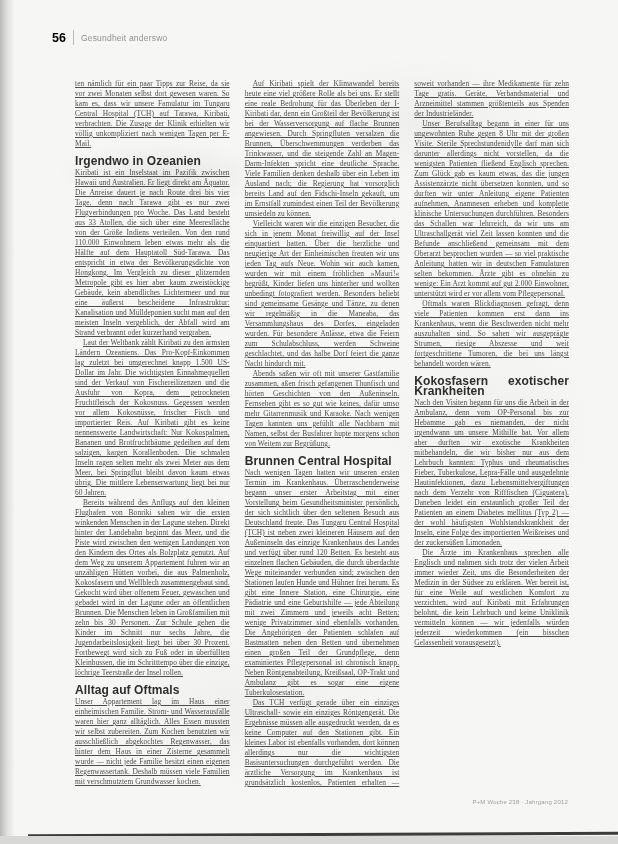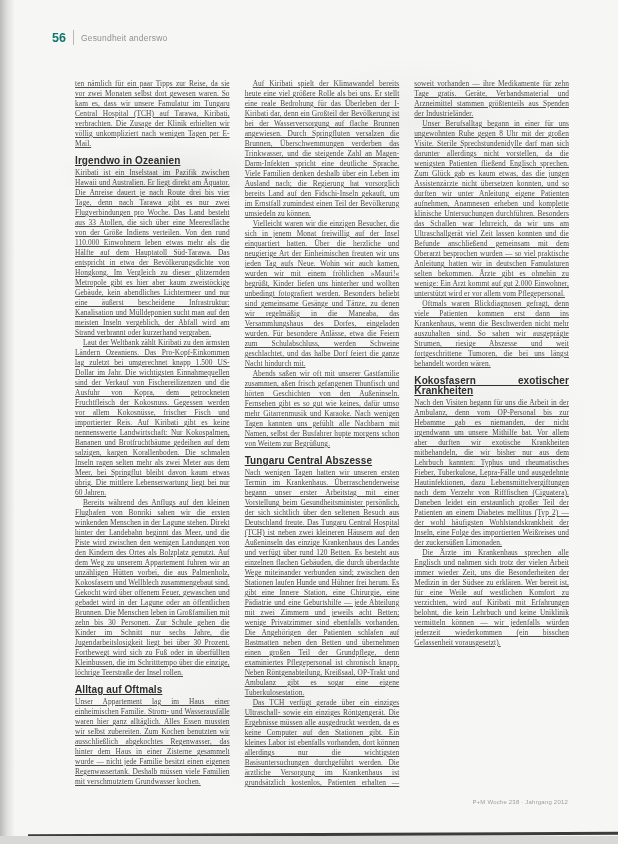--- a/index.html
+++ b/index.html
@@ -16,31 +16,31 @@
       background:radial-gradient(ellipse at center,rgba(110,110,108,.10),rgba(0,0,0,0) 70%);}
   .b2{left:290px;top:55px;width:260px;height:130px;
       background:radial-gradient(ellipse at center,rgba(120,120,118,.06),rgba(0,0,0,0) 70%);}
   .b3{left:90px;top:630px;width:320px;height:160px;
       background:radial-gradient(ellipse at center,rgba(120,120,118,.05),rgba(0,0,0,0) 70%);}
   .b4{left:380px;top:330px;width:220px;height:200px;
       background:radial-gradient(ellipse at center,rgba(120,120,118,.05),rgba(0,0,0,0) 70%);}
   
   .header{position:absolute;left:52px;top:30px;display:flex;align-items:center;gap:7px;
           filter:blur(.25px);}
-  .page-num{font-family:"Liberation Sans",sans-serif;font-weight:bold;font-size:12.5px;color:#0f766e;text-align:center;}
+  .page-num{font-family:"Liberation Sans",sans-serif;font-weight:bold;font-size:12.5px;color:#000000;text-align:center;}
   .head-rule{width:1px;height:15px;background:#b9b9b7;}
   .rubric{font-family:"Liberation Sans",sans-serif;font-size:8.5px;color:#91918f;letter-spacing:.2px;text-align:center;}
   
   .columns{position:absolute;left:75px;top:79px;width:494px;height:712px;
     column-count:3;column-gap:15px;column-fill:auto;overflow:hidden;
     text-align:justify;hyphens:auto;-webkit-hyphens:auto;
     font-size:7.4px;line-height:10px;letter-spacing:.08px;color:#4e4e4c;
     filter:blur(.35px);}
-  .columns h3{font-family:"Liberation Sans",sans-serif;font-size:10px;line-height:10px;
-    margin:7px 0 2px 0;color:#2d2d2b;letter-spacing:.1px;break-after:avoid;text-decoration:underline;}
+  .columns h3{font-family:"Liberation Sans",sans-serif;font-size:12px;line-height:10px;
+    margin:7px 0 2px 0;color:#2d2d2b;letter-spacing:.1px;break-after:avoid;}
   .columns p{margin:0;text-indent:8px;text-decoration:underline;}
   .columns p.first{text-indent:0;}
   
   .footer{position:absolute;right:50px;top:799px;font-family:"Liberation Sans",sans-serif;
     font-size:6px;color:#9e9e9c;letter-spacing:.2px;filter:blur(.3px);}
 </style>
 </head>
 <body>
 
 <div class="scan">
@@ -60,21 +60,21 @@
       <p class="first">ten nämlich für ein paar Tipps zur Reise, da sie vor zwei Monaten selbst dort gewesen waren. So kam es, dass wir unsere Famulatur im Tungaru Central Hospital (TCH) auf Tarawa, Kiribati, verbrachten. Die Zusage der Klinik erhielten wir völlig unkompliziert nach wenigen Tagen per E-Mail.</p>
       <h3>Irgendwo in Ozeanien</h3>
       <p class="first">Kiribati ist ein Inselstaat im Pazifik zwischen Hawaii und Australien. Er liegt direkt am Äquator. Die Anreise dauert je nach Route drei bis vier Tage, denn nach Tarawa gibt es nur zwei Flugverbindungen pro Woche. Das Land besteht aus 33 Atollen, die sich über eine Meeresfläche von der Größe Indiens verteilen. Von den rund 110.000 Einwohnern leben etwas mehr als die Hälfte auf dem Hauptatoll Süd-Tarawa. Das entspricht in etwa der Bevölkerungsdichte von Hongkong. Im Vergleich zu dieser glitzernden Metropole gibt es hier aber kaum zweistöckige Gebäude, kein abendliches Lichtermeer und nur eine äußerst bescheidene Infrastruktur: Kanalisation und Mülldeponien sucht man auf den meisten Inseln vergeblich, der Abfall wird am Strand verbrannt oder kurzerhand vergraben.</p>
       <p>Laut der Weltbank zählt Kiribati zu den ärmsten Ländern Ozeaniens. Das Pro-Kopf-Einkommen lag zuletzt bei umgerechnet knapp 1.500 US-Dollar im Jahr. Die wichtigsten Einnahmequellen sind der Verkauf von Fischereilizenzen und die Ausfuhr von Kopra, dem getrockneten Fruchtfleisch der Kokosnuss. Gegessen werden vor allem Kokosnüsse, frischer Fisch und importierter Reis. Auf Kiribati gibt es keine nennenswerte Landwirtschaft: Nur Kokospalmen, Bananen und Brotfruchtbäume gedeihen auf dem salzigen, kargen Korallenboden. Die schmalen Inseln ragen selten mehr als zwei Meter aus dem Meer, bei Springflut bleibt davon kaum etwas übrig. Die mittlere Lebenserwartung liegt bei nur 60 Jahren.</p>
       <p>Bereits während des Anflugs auf den kleinen Flughafen von Bonriki sahen wir die ersten winkenden Menschen in der Lagune stehen. Direkt hinter der Landebahn beginnt das Meer, und die Piste wird zwischen den wenigen Landungen von den Kindern des Ortes als Bolzplatz genutzt. Auf dem Weg zu unserem Appartement fuhren wir an unzähligen Hütten vorbei, die aus Palmenholz, Kokosfasern und Wellblech zusammengebaut sind. Gekocht wird über offenem Feuer, gewaschen und gebadet wird in der Lagune oder an öffentlichen Brunnen. Die Menschen leben in Großfamilien mit zehn bis 30 Personen. Zur Schule gehen die Kinder im Schnitt nur sechs Jahre, die Jugendarbeitslosigkeit liegt bei über 30 Prozent. Fortbewegt wird sich zu Fuß oder in überfüllten Kleinbussen, die im Schritttempo über die einzige, löchrige Teerstraße der Insel rollen.</p>
       <h3>Alltag auf Oftmals</h3>
       <p class="first">Unser Appartement lag im Haus einer einheimischen Familie. Strom- und Wasserausfälle waren hier ganz alltäglich. Alles Essen mussten wir selbst zubereiten. Zum Kochen benutzten wir ausschließlich abgekochtes Regenwasser, das hinter dem Haus in einer Zisterne gesammelt wurde — nicht jede Familie besitzt einen eigenen Regenwassertank. Deshalb müssen viele Familien mit verschmutztem Grundwasser kochen.</p>
       <p>Auf Kiribati spielt der Klimawandel bereits heute eine viel größere Rolle als bei uns. Er stellt eine reale Bedrohung für das Überleben der I-Kiribati dar, denn ein Großteil der Bevölkerung ist bei der Wasserversorgung auf flache Brunnen angewiesen. Durch Springfluten versalzen die Brunnen, Überschwemmungen verderben das Trinkwasser, und die steigende Zahl an Magen-Darm-Infekten spricht eine deutliche Sprache. Viele Familien denken deshalb über ein Leben im Ausland nach; die Regierung hat vorsorglich bereits Land auf den Fidschi-Inseln gekauft, um im Ernstfall zumindest einen Teil der Bevölkerung umsiedeln zu können.</p>
       <p>Vielleicht waren wir die einzigen Besucher, die sich in jenem Monat freiwillig auf der Insel einquartiert hatten. Über die herzliche und neugierige Art der Einheimischen freuten wir uns jeden Tag aufs Neue. Wohin wir auch kamen, wurden wir mit einem fröhlichen »Mauri!« begrüßt, Kinder liefen uns hinterher und wollten unbedingt fotografiert werden. Besonders beliebt sind gemeinsame Gesänge und Tänze, zu denen wir regelmäßig in die Maneaba, das Versammlungshaus des Dorfes, eingeladen wurden. Für besondere Anlässe, etwa die Feiern zum Schulabschluss, werden Schweine geschlachtet, und das halbe Dorf feiert die ganze Nacht hindurch mit.</p>
       <p>Abends saßen wir oft mit unserer Gastfamilie zusammen, aßen frisch gefangenen Thunfisch und hörten Geschichten von den Außeninseln. Fernsehen gibt es so gut wie keines, dafür umso mehr Gitarrenmusik und Karaoke. Nach wenigen Tagen kannten uns gefühlt alle Nachbarn mit Namen, selbst der Busfahrer hupte morgens schon von Weitem zur Begrüßung.</p>
-      <h3>Tungaru Central Abszesse</h3>
+      <h3>Brunnen Central Hospital</h3>
       <p class="first">Nach wenigen Tagen hatten wir unseren ersten Termin im Krankenhaus. Überraschenderweise begann unser erster Arbeitstag mit einer Vorstellung beim Gesundheitsminister persönlich, der sich sichtlich über den seltenen Besuch aus Deutschland freute. Das Tungaru Central Hospital (TCH) ist neben zwei kleineren Häusern auf den Außeninseln das einzige Krankenhaus des Landes und verfügt über rund 120 Betten. Es besteht aus einzelnen flachen Gebäuden, die durch überdachte Wege miteinander verbunden sind; zwischen den Stationen laufen Hunde und Hühner frei herum. Es gibt eine Innere Station, eine Chirurgie, eine Pädiatrie und eine Geburtshilfe — jede Abteilung mit zwei Zimmern und jeweils acht Betten; wenige Privatzimmer sind ebenfalls vorhanden. Die Angehörigen der Patienten schlafen auf Bastmatten neben den Betten und übernehmen einen großen Teil der Grundpflege, denn examiniertes Pflegepersonal ist chronisch knapp. Neben Röntgenabteilung, Kreißsaal, OP-Trakt und Ambulanz gibt es sogar eine eigene Tuberkulosestation.</p>
       <p>Das TCH verfügt gerade über ein einziges Ultraschall- sowie ein einziges Röntgengerät. Die Ergebnisse müssen alle ausgedruckt werden, da es keine Computer auf den Stationen gibt. Ein kleines Labor ist ebenfalls vorhanden, dort können allerdings nur die wichtigsten Basisuntersuchungen durchgeführt werden. Die ärztliche Versorgung im Krankenhaus ist grundsätzlich kostenlos, Patienten erhalten — soweit vorhanden — ihre Medikamente für zehn Tage gratis. Geräte, Verbandsmaterial und Arzneimittel stammen größtenteils aus Spenden der Industrieländer.</p>
       <p>Unser Berufsalltag begann in einer für uns ungewohnten Ruhe gegen 8 Uhr mit der großen Visite. Sterile Sprechstundenidylle darf man sich darunter allerdings nicht vorstellen, da die wenigsten Patienten fließend Englisch sprechen. Zum Glück gab es kaum etwas, das die jungen Assistenzärzte nicht übersetzen konnten, und so durften wir unter Anleitung eigene Patienten aufnehmen, Anamnesen erheben und komplette klinische Untersuchungen durchführen. Besonders das Schallen war lehrreich, da wir uns am Ultraschallgerät viel Zeit lassen konnten und die Befunde anschließend gemeinsam mit dem Oberarzt besprochen wurden — so viel praktische Anleitung hatten wir in deutschen Famulaturen selten bekommen. Ärzte gibt es ohnehin zu wenige: Ein Arzt kommt auf gut 2.000 Einwohner, unterstützt wird er vor allem vom Pflegepersonal.</p>
       <p>Oftmals waren Blickdiagnosen gefragt, denn viele Patienten kommen erst dann ins Krankenhaus, wenn die Beschwerden nicht mehr auszuhalten sind. So sahen wir ausgeprägte Strumen, riesige Abszesse und weit fortgeschrittene Tumoren, die bei uns längst behandelt worden wären.</p>
       <h3>Kokosfasern exotischer Krankheiten</h3>
       <p class="first">Nach den Visiten begann für uns die Arbeit in der Ambulanz, denn vom OP-Personal bis zur Hebamme gab es niemanden, der nicht irgendwann um unsere Mithilfe bat. Vor allem aber durften wir exotische Krankheiten mitbehandeln, die wir bisher nur aus dem Lehrbuch kannten: Typhus und rheumatisches Fieber, Tuberkulose, Lepra-Fälle und ausgedehnte Hautinfektionen, dazu Lebensmittelvergiftungen nach dem Verzehr von Rifffischen (Ciguatera). Daneben leidet ein erstaunlich großer Teil der Patienten an einem Diabetes mellitus (Typ 2) — der wohl häufigsten Wohlstandskrankheit der Inseln, eine Folge des importierten Weißreises und der zuckersüßen Limonaden.</p>
       <p>Die Ärzte im Krankenhaus sprechen alle Englisch und nahmen sich trotz der vielen Arbeit immer wieder Zeit, uns die Besonderheiten der Medizin in der Südsee zu erklären. Wer bereit ist, für eine Weile auf westlichen Komfort zu verzichten, wird auf Kiribati mit Erfahrungen belohnt, die kein Lehrbuch und keine Uniklinik vermitteln können — wir jedenfalls würden jederzeit wiederkommen (ein bisschen Gelassenheit vorausgesetzt).</p>
     </div>
 
   <div class="footer">P+M Woche 238 · Jahrgang 2012</div>

